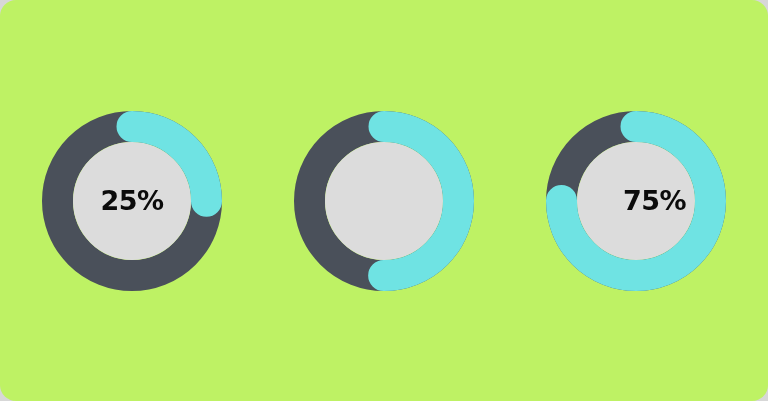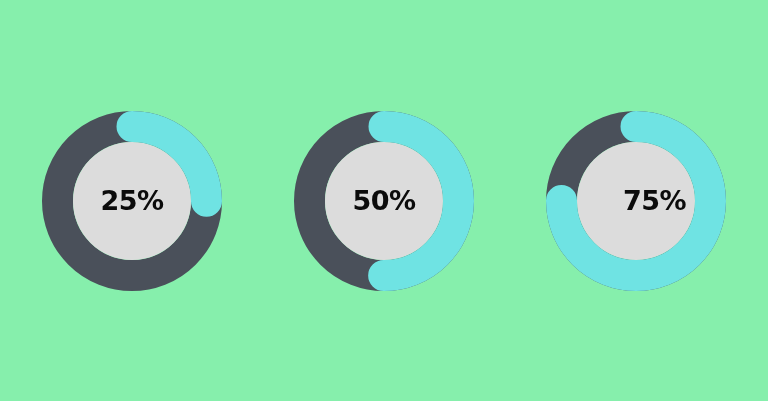--- a/index.html
+++ b/index.html
@@ -65,21 +65,21 @@
     letter-spacing: -0.5px;
     color: #0b0b0b;
     line-height: 1;
     user-select: none;
     -webkit-font-smoothing: antialiased;
   }
 </style>
 </head>
 <body style="background: rgb(215, 215, 215);">
 
-<div id="canvas" style="background: #86efac;">
+<div id="canvas" style="background: #bef264; border-radius: 16px;">
 
   <div class="donut-row">
 
     <div class="donut">
       <div class="donut-inner">
         <svg viewBox="0 0 182 182" xmlns="http://www.w3.org/2000/svg">
           <circle cx="91" cy="91" r="74.5" fill="none" stroke="#4a505a" stroke-width="31"></circle>
           <circle cx="91" cy="91" r="59" fill="#dcdcdc"></circle>
           <circle class="arc" cx="91" cy="91" r="74.5" fill="none" stroke="#6fe3e3" stroke-width="31" stroke-linecap="round" transform="rotate(-90 91 91)" stroke-dasharray="117.0243263462198 351.07297903865935" stroke-dashoffset="0"></circle>
         </svg>
@@ -87,21 +87,20 @@
       </div>
     </div>
 
     <div class="donut">
       <div class="donut-inner">
         <svg viewBox="0 0 182 182" xmlns="http://www.w3.org/2000/svg">
           <circle cx="91" cy="91" r="74.5" fill="none" stroke="#4a505a" stroke-width="31"></circle>
           <circle cx="91" cy="91" r="59" fill="#dcdcdc"></circle>
           <circle class="arc" cx="91" cy="91" r="74.5" fill="none" stroke="#6fe3e3" stroke-width="31" stroke-linecap="round" transform="rotate(-90 91 91)" stroke-dasharray="234.0486526924396 234.0486526924396" stroke-dashoffset="0"></circle>
         </svg>
-        <span class="donut-label" style="color: rgb(11, 11, 11);">50%</span>
       </div>
     </div>
 
     <div class="donut">
       <div class="donut-inner">
         <svg viewBox="0 0 182 182" xmlns="http://www.w3.org/2000/svg">
           <circle cx="91" cy="91" r="74.5" fill="none" stroke="#4a505a" stroke-width="31"></circle>
           <circle cx="91" cy="91" r="59" fill="#dcdcdc"></circle>
           <circle class="arc" cx="91" cy="91" r="74.5" fill="none" stroke="#6fe3e3" stroke-width="31" stroke-linecap="round" transform="rotate(-90 91 91)" stroke-dasharray="351.07297903865935 117.02432634621982" stroke-dashoffset="0"></circle>
         </svg>

